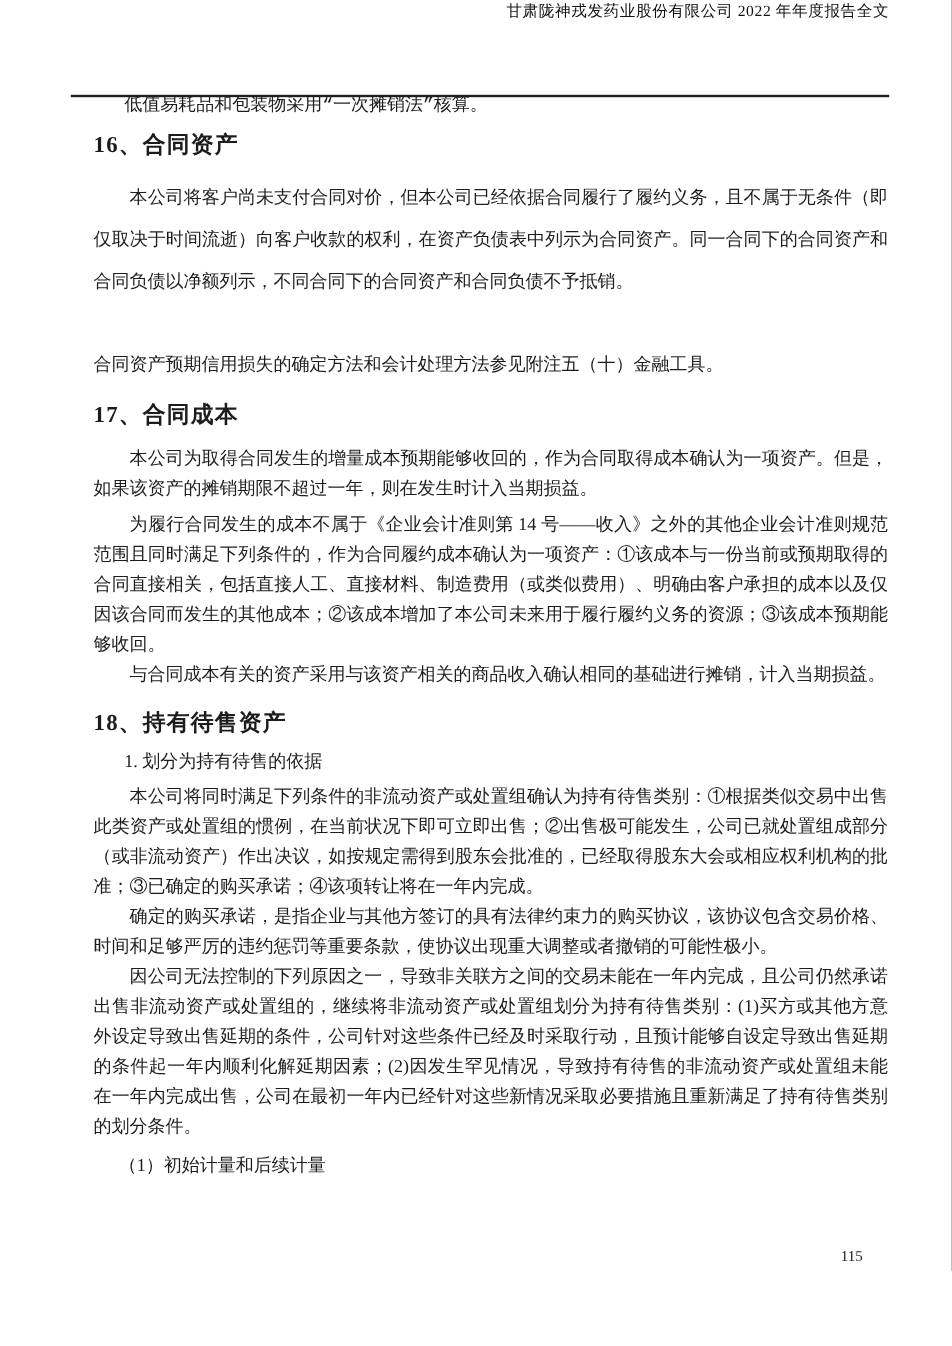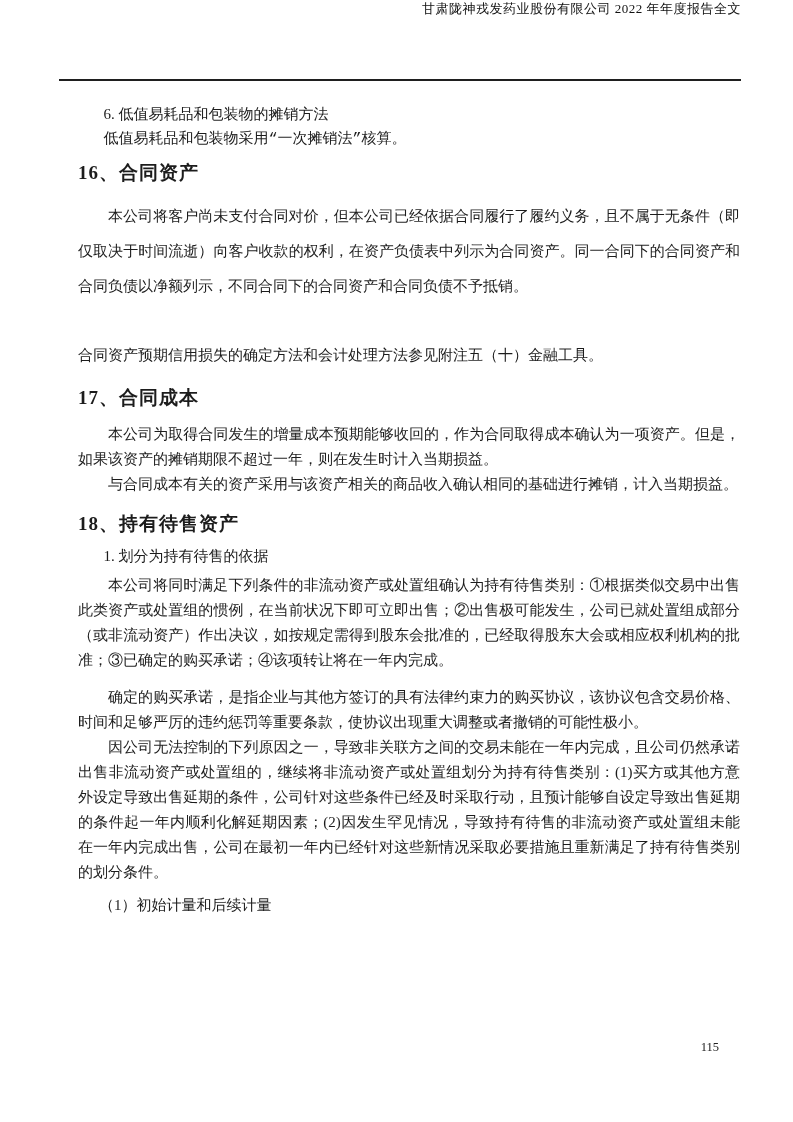--- a/index.html
+++ b/index.html
@@ -48,21 +48,21 @@
     text-indent:2em;
   }
   .loose{line-height:35px;}
   .tight{line-height:25px;}
   .p-contract-asset{margin-top:14px;}
   .p-ecl{margin-top:34px;text-indent:0;}
   .p-cc1{margin-top:12px;}
   .p-cc2{margin-top:5px;}
   .p-cc3{margin-top:0;}
   .p-hfs1{margin-top:4px;}
-  .p-hfs2{margin-top:12px;}
+  .p-hfs2{margin-top:0;}
   .p-hfs3{margin-top:0;}
   .sub3{margin-top:8px;}
   .sub4{margin-top:0;}
   .sub5{margin-top:8px;text-indent:1.4em;}
   .page-number{
     position:absolute;
     top:1040px;right:74px;
     font-size:12.5px;
     color:#222;
   }
@@ -71,29 +71,29 @@
 <body>
 
 <div class="page">
 
   <div class="header">
     <span>甘肃陇神戎发药业股份有限公司 2022 年年度报告全文</span>
   </div>
 
   <div class="content">
 
-    <div class="sub sub1">6. 低值易耗品和包装物的摊销方法</div>
     <div class="sub sub2">低值易耗品和包装物采用“一次摊销法”核算。</div>
 
     <div class="heading h16">16、合同资产</div>
     <div class="para loose p-contract-asset">本公司将客户尚未支付合同对价，但本公司已经依据合同履行了履约义务，且不属于无条件（即仅取决于时间流逝）向客户收款的权利，在资产负债表中列示为合同资产。同一合同下的合同资产和合同负债以净额列示，不同合同下的合同资产和合同负债不予抵销。</div>
     <div class="para loose p-ecl">合同资产预期信用损失的确定方法和会计处理方法参见附注五（十）金融工具。</div>
 
     <div class="heading h17">17、合同成本</div>
     <div class="para tight p-cc1">本公司为取得合同发生的增量成本预期能够收回的，作为合同取得成本确认为一项资产。但是，如果该资产的摊销期限不超过一年，则在发生时计入当期损益。</div>
+    <div class="para tight p-cc2">为履行合同发生的成本不属于《企业会计准则第 14 号——收入》之外的其他企业会计准则规范范围且同时满足下列条件的，作为合同履约成本确认为一项资产：①该成本与一份当前或预期取得的合同直接相关，包括直接人工、直接材料、制造费用（或类似费用）、明确由客户承担的成本以及仅因该合同而发生的其他成本；②该成本增加了本公司未来用于履行履约义务的资源；③该成本预期能够收回。</div>
     <div class="para tight p-cc3">与合同成本有关的资产采用与该资产相关的商品收入确认相同的基础进行摊销，计入当期损益。</div>
 
     <div class="heading h18">18、持有待售资产</div>
     <div class="sub sub3">1. 划分为持有待售的依据</div>
     <div class="para tight p-hfs1">本公司将同时满足下列条件的非流动资产或处置组确认为持有待售类别：①根据类似交易中出售此类资产或处置组的惯例，在当前状况下即可立即出售；②出售极可能发生，公司已就处置组成部分（或非流动资产）作出决议，如按规定需得到股东会批准的，已经取得股东大会或相应权利机构的批准；③已确定的购买承诺；④该项转让将在一年内完成。</div>
     <div class="para tight p-hfs2">确定的购买承诺，是指企业与其他方签订的具有法律约束力的购买协议，该协议包含交易价格、时间和足够严厉的违约惩罚等重要条款，使协议出现重大调整或者撤销的可能性极小。</div>
     <div class="para tight p-hfs3">因公司无法控制的下列原因之一，导致非关联方之间的交易未能在一年内完成，且公司仍然承诺出售非流动资产或处置组的，继续将非流动资产或处置组划分为持有待售类别：(1)买方或其他方意外设定导致出售延期的条件，公司针对这些条件已经及时采取行动，且预计能够自设定导致出售延期的条件起一年内顺利化解延期因素；(2)因发生罕见情况，导致持有待售的非流动资产或处置组未能在一年内完成出售，公司在最初一年内已经针对这些新情况采取必要措施且重新满足了持有待售类别的划分条件。</div>
     <div class="sub sub5">（1）初始计量和后续计量</div>
 
   </div>

